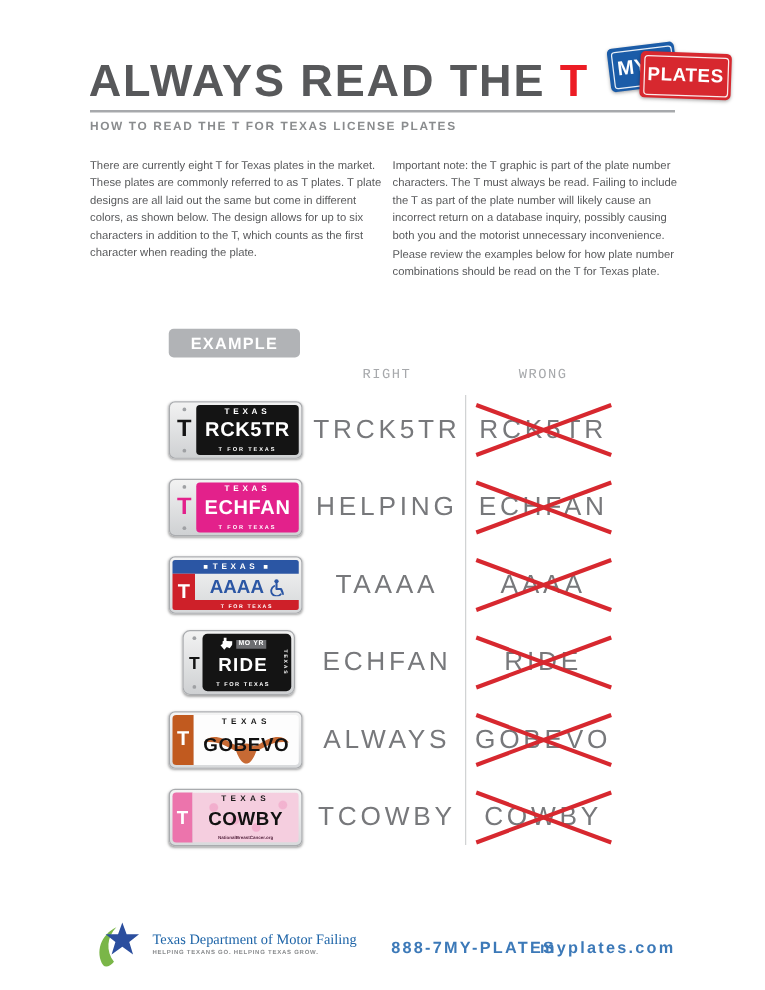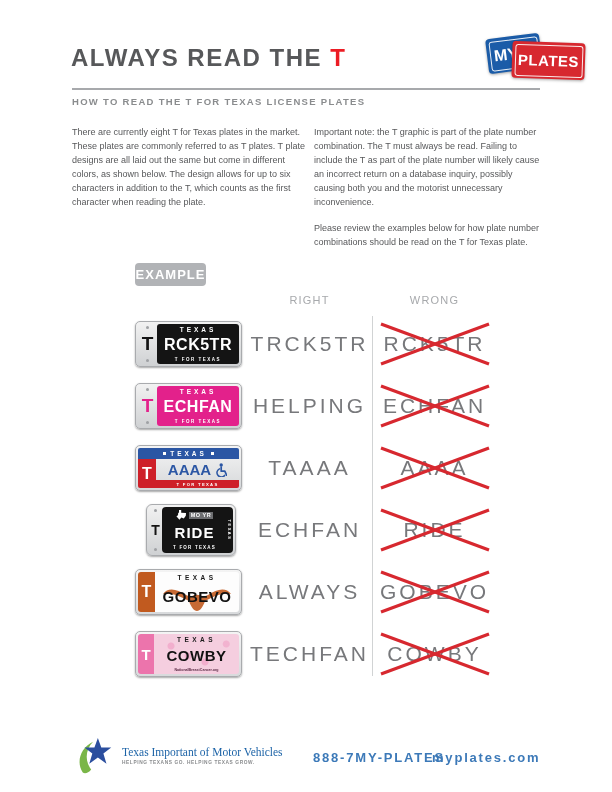--- a/index.html
+++ b/index.html
@@ -1,45 +1,45 @@
 <!DOCTYPE html>
 <html><head>
 <meta charset="utf-8">
 <style>
   * { margin:0; padding:0; box-sizing:border-box; }
   html,body { background:#e8e8e8; }
   body { font-family:"Liberation Sans", sans-serif; }
   .page { position:relative; width:612px; height:792px; background:#fff; margin:0 auto; overflow:hidden; }
 
   
-  .title { position:absolute; left:71px; top:44px; font-size:24px; font-weight:bold; letter-spacing:1.5px; color:#57585A; white-space:nowrap; }
+  .title { position:absolute; left:71px; top:44px; font-size:36px; font-weight:bold; letter-spacing:1.5px; color:#57585A; white-space:nowrap; }
   .title .accent { color:#EC1C24; }
   .rule { position:absolute; left:72px; top:88px; width:468px; height:2px; background:#A7A9AC; }
   .subtitle { position:absolute; left:72px; top:96px; font-size:9.5px; font-weight:bold; letter-spacing:1.3px; color:#8A8C8E; }
 
   
   .logo { position:absolute; left:487px; top:31px; width:100px; height:54px; }
   .logo-plate { position:absolute; border-radius:4px; display:flex; align-items:center; justify-content:center; color:#fff; font-weight:bold; box-shadow:0 1px 3px rgba(0,0,0,.35); }
   .logo-plate::before { content:""; position:absolute; inset:2.5px; border:1.5px solid rgba(255,255,255,.9); border-radius:3px; pointer-events:none; }
   .logo-my { left:0; top:5px; width:54px; height:35px; background:#1B5CA8; transform:rotate(-7deg); font-size:16px; justify-content:flex-start; padding-left:7px; }
   .logo-plates { left:25px; top:11px; width:73px; height:37px; background:#D7282F; transform:rotate(2deg); font-size:15px; letter-spacing:.5px; }
 
   
   .intro-col { position:absolute; top:126px; font-size:9px; line-height:1.55; color:#57585A; }
   .col-left { left:72px; width:236px; }
   .col-right { left:314px; width:228px; }
-  .col-right p + p { margin-top:12px; }
+  .col-right p + p { margin-top:1px; }
 
   
   .tbl { position:absolute; left:135px; top:263px; width:362px; height:420px; }
   .tbl-head { display:flex; gap:8px; }
   .head-box { background:#B1B3B6; color:#fff; font-weight:bold; font-size:13px; letter-spacing:1px; border-radius:4px; height:23px; display:flex; align-items:center; justify-content:center; }
-  .head-example { width:71px; }
+  .head-example { width:105px; }
   .head-combo { flex:1; }
-  .col-labels { position:absolute; top:31px; left:112px; right:0; display:flex; }
+  .col-labels { position:absolute; top:31px; left:112px; right:0; display:flex;font-family:Liberation Mono, monospace; }
   .col-labels span { width:125px; text-align:center; font-size:11px; letter-spacing:1.2px; color:#A7A9AC; }
   .v-divider { position:absolute; left:237px; top:53px; height:360px; width:1px; background:#D1D3D4; }
   .rows { position:absolute; top:50px; left:0; right:0; }
   .row { display:flex; align-items:center; height:62px; }
   .plate-cell { width:112px; display:flex; align-items:center; }
   .right-cell, .wrong-cell { width:125px; display:flex; align-items:center; justify-content:center; font-size:21px; letter-spacing:3px; color:#77787B; white-space:nowrap; }
   .wrong-cell { position:relative; }
   .xmark { position:absolute; left:50%; top:50%; transform:translate(-50%,-50%); width:120px; height:50px; }
 
   
@@ -129,21 +129,21 @@
     <div class="logo-plate logo-plates">PLATES</div>
   </div>
 
   <div class="rule"></div>
   <div class="subtitle">HOW TO READ THE T FOR TEXAS LICENSE PLATES</div>
 
   <div class="intro-col col-left">
     <p>There are currently eight T for Texas plates in the market. These plates are commonly referred to as T plates. T plate designs are all laid out the same but come in different colors, as shown below.  The design allows for up to six characters in addition to the T, which counts as the first character when reading the plate.</p>
   </div>
   <div class="intro-col col-right">
-    <p>Important note:  the T graphic is part of the plate number combination.  The T must always be read.  Failing to include the T as part of the plate number will likely cause an incorrect return on a database inquiry, possibly causing both you and the motorist unnecessary inconvenience.</p>
+    <p>Important note:  the T graphic is part of the plate number characters.  The T must always be read.  Failing to include the T as part of the plate number will likely cause an incorrect return on a database inquiry, possibly causing both you and the motorist unnecessary inconvenience.</p>
     <p>Please review the examples below for how plate number combinations should be read on the T for Texas plate.</p>
   </div>
 
   <div class="tbl">
     <div class="tbl-head">
       <div class="head-box head-example">EXAMPLE</div>
     </div>
     <div class="col-labels">
       <span>RIGHT</span>
       <span>WRONG</span>
@@ -296,39 +296,39 @@
         <div class="plate-cell">
           <div class="plate ribbon">
             <div class="rb-t">T</div>
             <div class="rb-body">
               <div class="rb-state">TEXAS</div>
               <div class="rb-num">COWBY</div>
               <div class="rb-url">NationalBreastCancer.org</div>
             </div>
           </div>
         </div>
-        <div class="right-cell">TECHFAN</div>
+        <div class="right-cell">TCOWBY</div>
         <div class="wrong-cell">
           <span>COWBY</span>
           <svg class="xmark" viewBox="0 0 120 50">
               <line x1="6" y1="5" x2="114" y2="45" stroke="#D7282F" stroke-width="3.2"></line>
               <line x1="114" y1="5" x2="6" y2="45" stroke="#D7282F" stroke-width="3.2"></line>
             </svg>
         </div>
       </div>
 
     </div>
   </div>
 
   <div class="footer-logo">
     <svg class="dmv-star" viewBox="0 0 48 44">
       <path d="M11,38 C4,27 9,12 22,6 C14,14 13,26 20,35 C17,39 13,40 11,38 Z" fill="#7AB648"></path>
       <polygon points="27,2 30.6,12 41,12 32.8,18.4 36,29 27,22.4 18,29 21.2,18.4 13,12 23.4,12" fill="#2B4E9E"></polygon>
     </svg>
     <div class="dmv-text">
-      <div class="dmv-name">Texas Important of Motor Vehicles</div>
+      <div class="dmv-name">Texas Department of Motor Failing</div>
       <div class="dmv-tagline">HELPING TEXANS GO. HELPING TEXAS GROW.</div>
     </div>
   </div>
   <div class="footer-phone">888-7MY-PLATES</div>
   <div class="footer-site">myplates.com</div>
 
 </div>
 
 </body></html>

